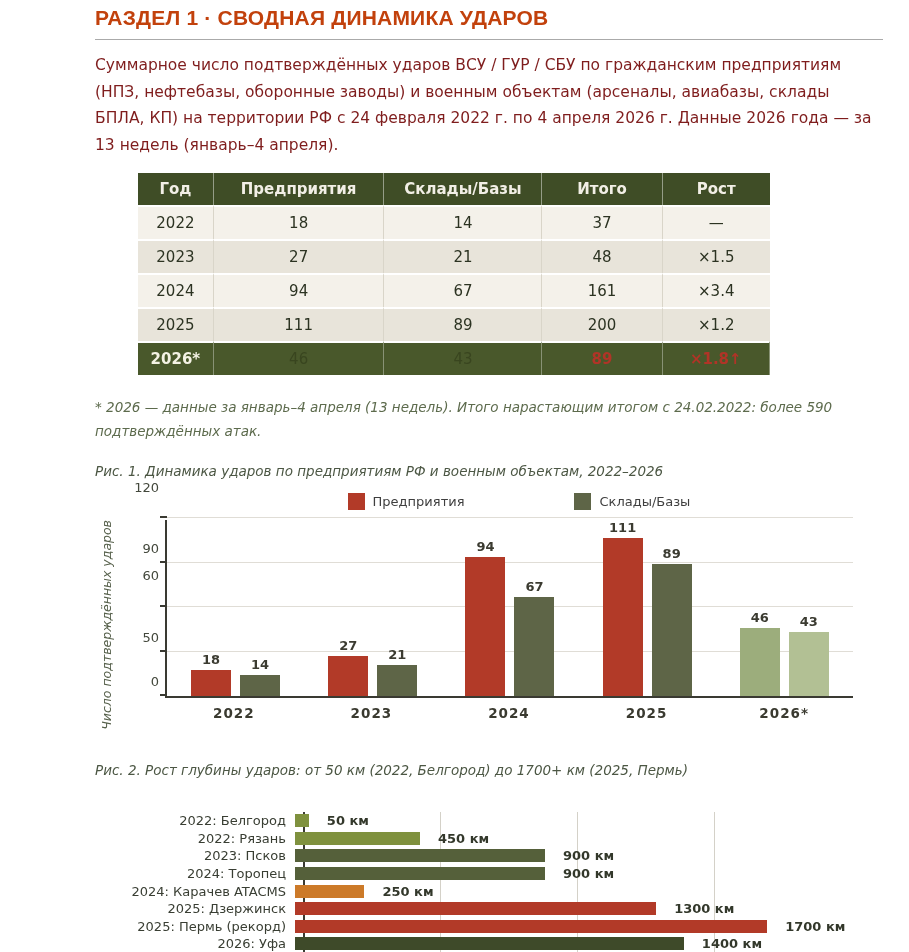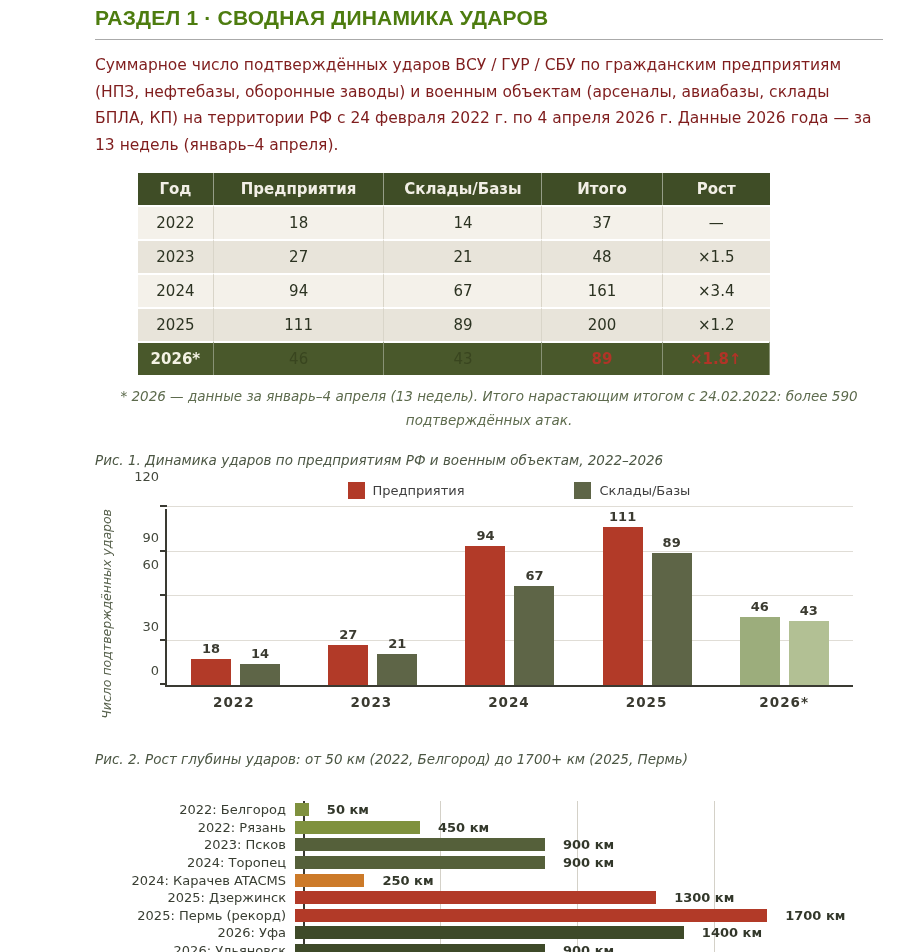--- a/index.html
+++ b/index.html
@@ -2,40 +2,40 @@
 <html><head>
 <meta charset="utf-8">
 <style>
   * { margin:0; padding:0; box-sizing:border-box; }
   html,body { background:#ffffff; }
   body { font-family:"DejaVu Sans","Liberation Sans",sans-serif; color:#3d443c; }
   .page { width:909px; height:952px; background:#fff; padding:6px 26px 0 95px; overflow:hidden; }
 
   
   .title { font-family:"Liberation Sans","DejaVu Sans",sans-serif; font-size:21px; font-weight:bold;
-           color:#4d7c0f; letter-spacing:0.2px; }
+           color:#c2410c; letter-spacing:0.2px; }
   .title-rule { border:none; border-top:1px solid #aaaaaa; margin:9px 0 12px 0; }
   .intro { font-size:15.5px; line-height:1.72; color:#7f1d1d; max-width:790px; }
 
   
   .tbl-wrap { margin:14px 0 0 43px; }
   table { border-collapse:separate; border-spacing:0; width:632px; font-size:15px; }
   th { background:#3f4d26; color:#f2efe6; font-weight:bold; padding:7px 6px; text-align:center;
        border-right:1px solid rgba(255,255,255,0.45); }
   th:last-child { border-right:none; }
   td { text-align:center; padding:7px 6px; color:#2c3322; border-right:1px solid #d9d5c9;
        border-top:2px solid #ffffff; }
   td:last-child { border-right:none; }
   tbody tr:nth-child(odd) td { background:#f4f1ea; }
   tbody tr:nth-child(even) td { background:#e8e4da; }
   tbody tr.hl td { background:#49582b; color:#39451f; border-right:1px solid rgba(255,255,255,0.35); }
   tbody tr.hl td.year { color:#f4f2e4; font-weight:bold; }
   tbody tr.hl td.red { color:#b03427; font-weight:bold; }
 
-  .footnote { margin-top:9px; font-size:13.5px; font-style:italic; color:#5d6b4d; line-height:1.8; max-width:790px;text-align:center; }
+  .footnote { margin-top:20px; font-size:13.5px; font-style:italic; color:#5d6b4d; line-height:1.8; max-width:790px; }
   .fig-caption { font-size:13.5px; font-style:italic; color:#4c5744; margin-top:20px; }
 
   
   .chart1 { margin-top:14px; }
   .legend { display:flex; justify-content:center; gap:110px; margin:4px 0 10px 60px; }
   .legend-item { display:flex; align-items:center; gap:8px; font-size:13px; color:#3f3f3f; }
   .legend-swatch { width:17px; height:17px; display:inline-block; }
   .plot-wrap { display:flex; align-items:stretch; }
   .ylab { width:22px; display:flex; align-items:center; justify-content:center; }
   .ylab span { writing-mode:vertical-rl; transform:rotate(180deg); font-size:12.5px; font-style:italic; color:#57614c; white-space:nowrap; }
@@ -142,21 +142,21 @@
       </div>
     <div class="plot-wrap">
       <div class="ylab">
         <span>Число подтверждённых ударов</span>
       </div>
       <div class="plot-col">
         <div class="plot" id="plot1">
             <span class="ytick" style="bottom: 0px;">0</span>
             <span class="ymark" style="bottom: 0px;"></span>
             <div class="gridline" style="bottom: 44.5px;"></div>
-            <span class="ytick" style="bottom: 44.5px;">30</span>
+            <span class="ytick" style="bottom: 44.5px;">50</span>
             <span class="ymark" style="bottom: 44.5px;"></span>
             <div class="gridline" style="bottom: 89px;"></div>
             <span class="ytick" style="bottom: 106px;">60</span>
             <span class="ymark" style="bottom: 89px;"></span>
             <div class="gridline" style="bottom: 133.5px;"></div>
             <span class="ytick" style="bottom: 133.5px;">90</span>
             <span class="ymark" style="bottom: 133.5px;"></span>
             <div class="gridline" style="bottom: 178px;"></div>
             <span class="ytick" style="bottom: 194px;">120</span>
             <span class="ymark" style="bottom: 178px;"></span>

